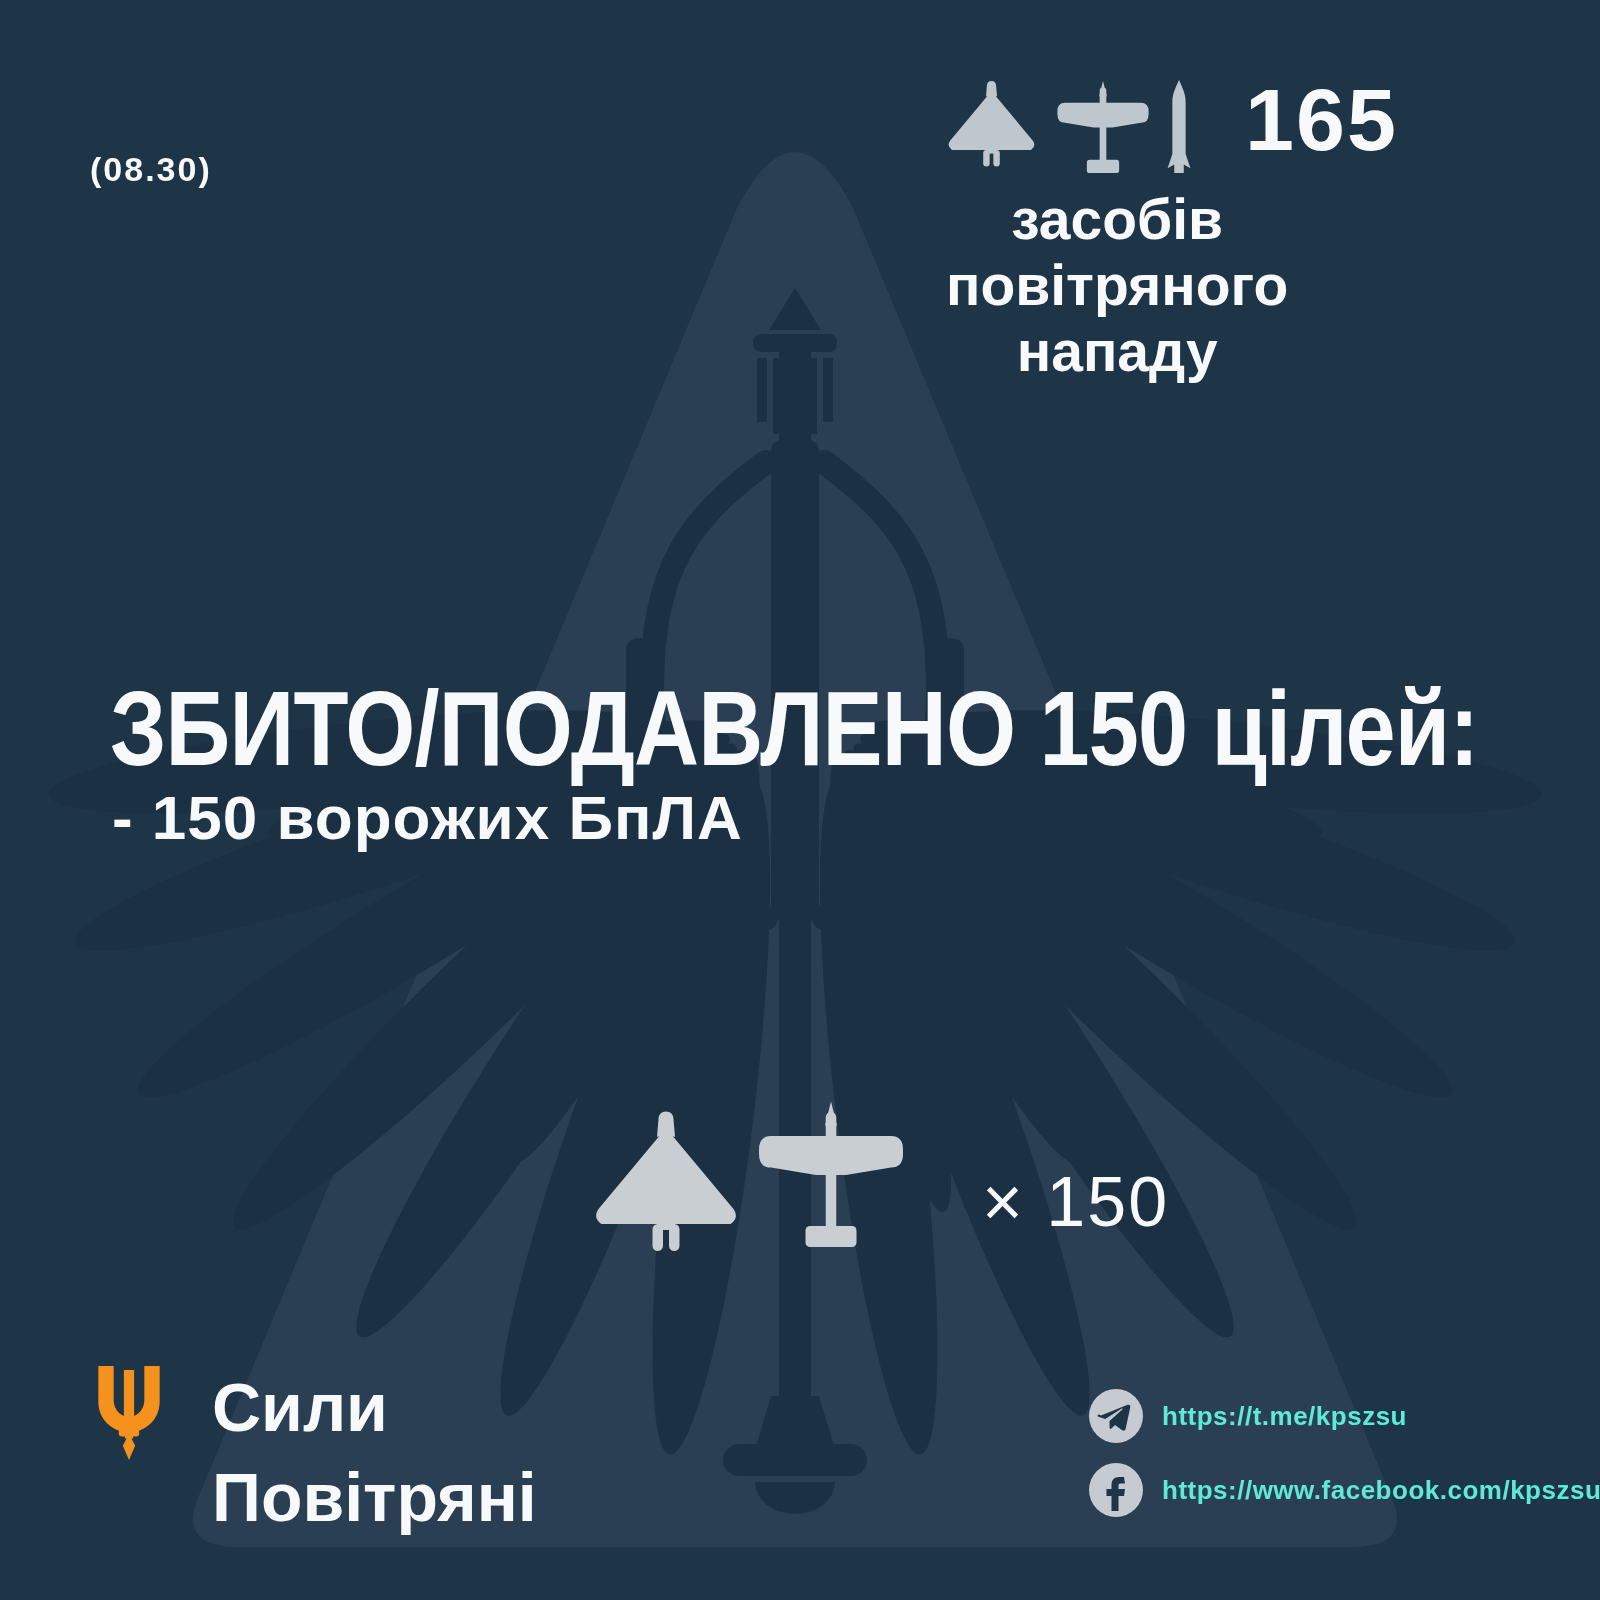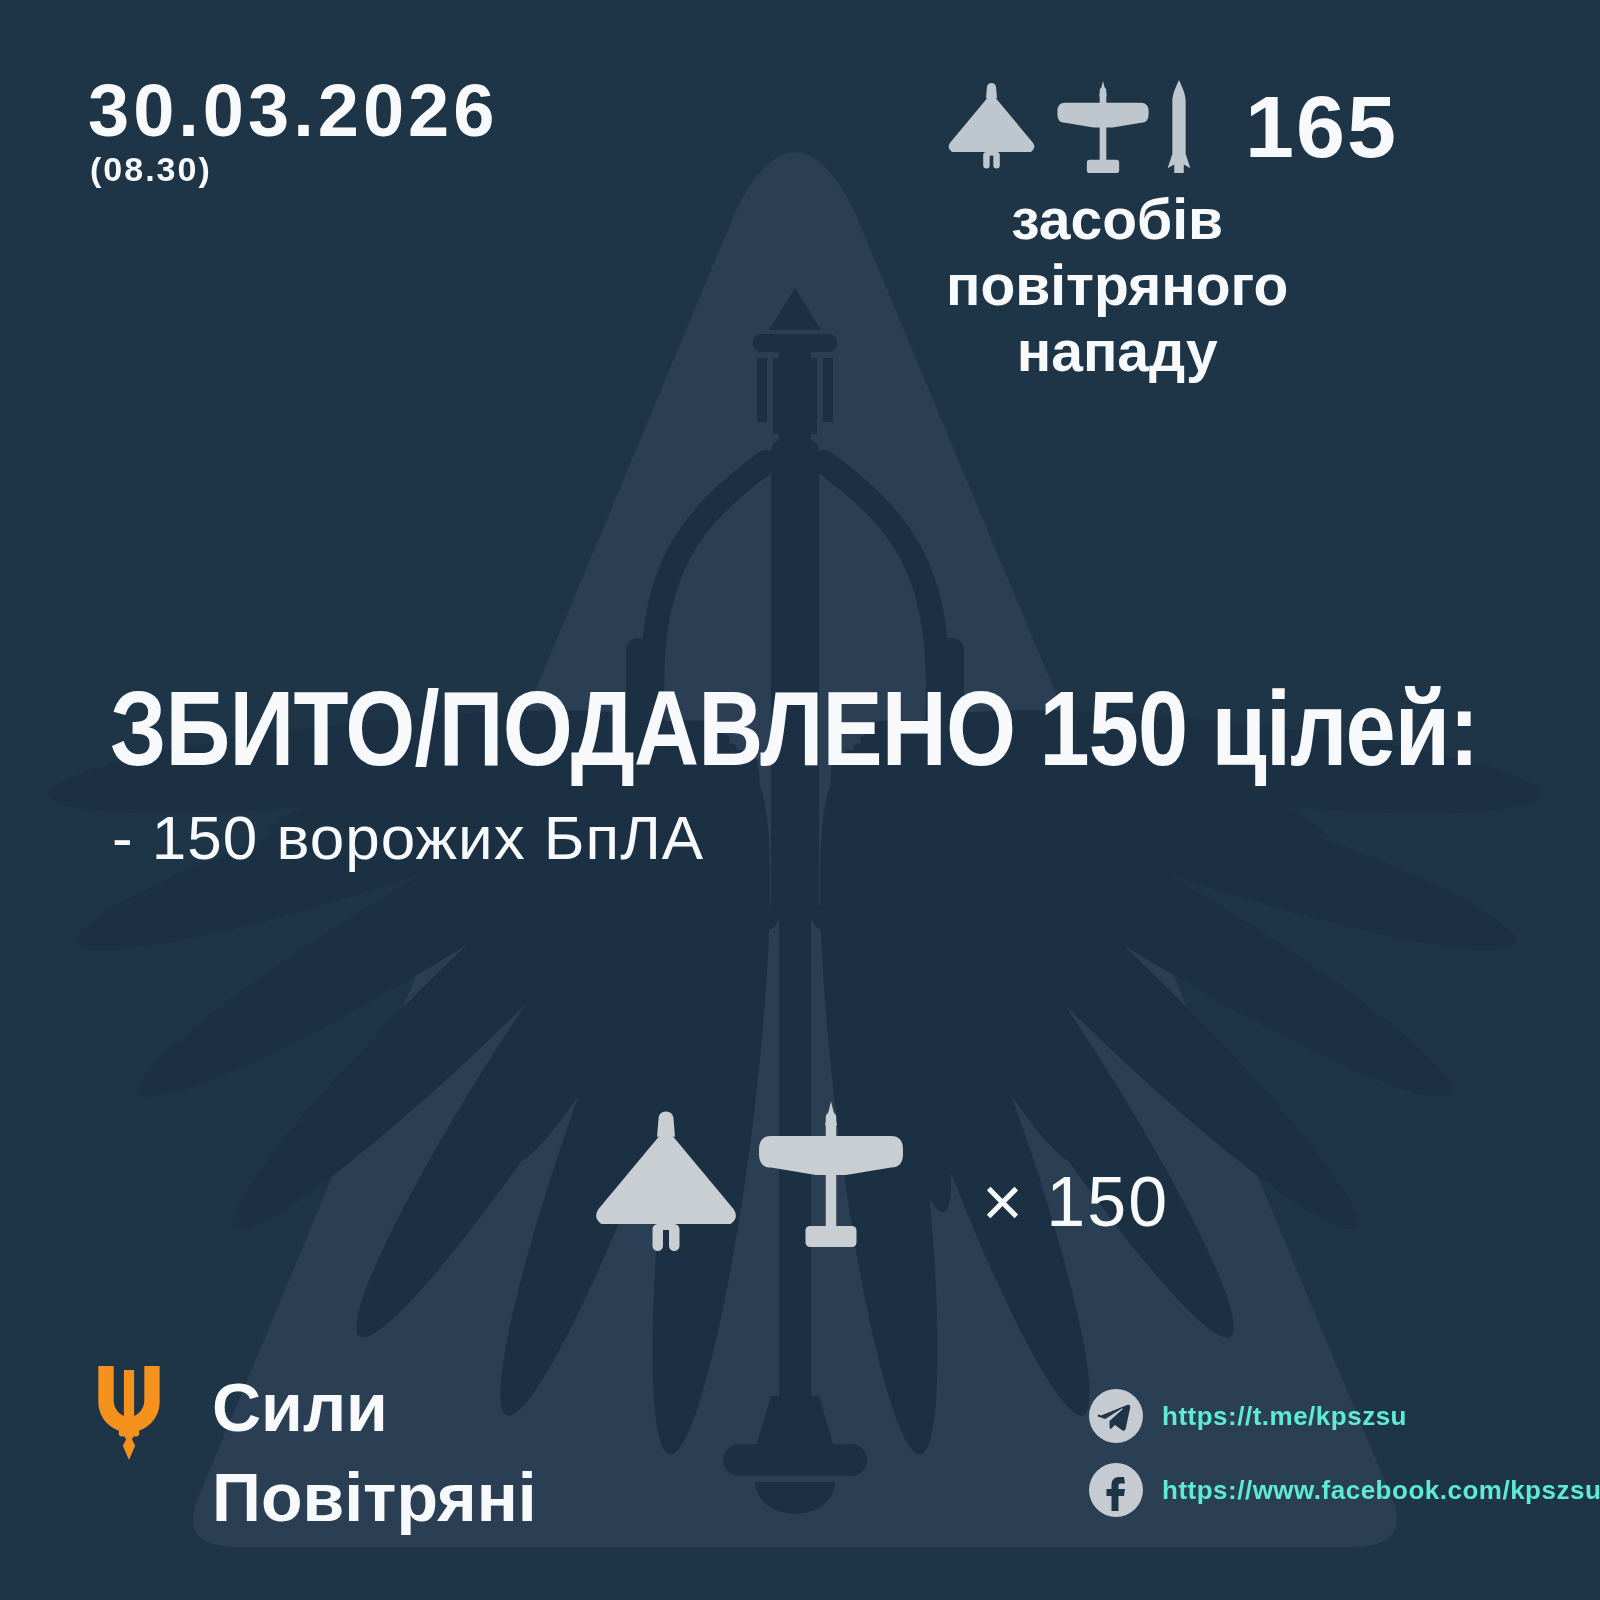--- a/index.html
+++ b/index.html
@@ -6,28 +6,28 @@
   #canvas{
     position:relative;width:1600px;height:1600px;overflow:hidden;
     background:#1e3447;
     font-family:"Liberation Sans","DejaVu Sans",sans-serif;
     color:#f7f9fa;
   }
   .abs{position:absolute;}
   #watermark{position:absolute;left:0;top:0;width:1600px;height:1600px;}
   .date{left:88px;top:68px;font-size:74px;font-weight:800;letter-spacing:4px;white-space:nowrap;}
   .time{left:90px;top:150px;font-size:34px;font-weight:800;letter-spacing:2px;}
-  .attack-row{left:944px;top:80px;display:flex;align-items:center;gap:14px;}
+  .attack-row{left:944px;top:80px;display:flex;align-items:flex-start;gap:14px;}
   .attack-count{font-size:88px;font-weight:800;line-height:0.92;margin-left:40px;letter-spacing:2px;}
   .attack-desc{left:946px;top:186px;font-size:57px;font-weight:700;line-height:66px;white-space:nowrap;text-align:center;}
   .attack-desc .line{display:block;}
   .approx-line{display:flex;align-items:center;gap:8px;}
   .headline{left:110px;top:668px;font-size:106px;font-weight:800;white-space:nowrap;}
   .headline .squeeze{display:inline-block;transform:scaleX(0.85);transform-origin:left center;letter-spacing:-1px;}
-  .detail{left:112px;top:802px;font-size:62px;font-weight:400;letter-spacing:1px;white-space:nowrap;}
+  .detail{left:112px;top:782px;font-size:62px;font-weight:700;letter-spacing:1px;white-space:nowrap;}
   .tally-mult{left:982px;top:1162px;font-size:70px;font-weight:400;letter-spacing:2px;}
   .brand-text{left:212px;top:1362px;font-size:68px;font-weight:700;line-height:90px;white-space:nowrap;}
   .social{left:1088px;top:1388px;display:flex;flex-direction:column;gap:18px;}
   .social-row{display:flex;align-items:center;gap:18px;}
   .social-url{font-size:26px;font-weight:700;color:#5eead4;letter-spacing:0.5px;white-space:nowrap;}
   .icon{display:block;}
 </style>
 </head>
 <body>
 
@@ -81,21 +81,20 @@
       <rect x="626" y="638" width="28" height="104" rx="12"></rect>
       <rect x="936" y="638" width="28" height="104" rx="12"></rect>
       <rect x="779" y="350" width="32" height="1060"></rect>
       <rect x="771" y="440" width="48" height="480" rx="10"></rect>
       <path d="M771,1396 h48 l16,54 h-80 Z"></path>
       <rect x="723" y="1444" width="144" height="32" rx="16"></rect>
       <path d="M755,1482 a40,32 0 0 0 80,0 Z"></path>
     </g>
   </svg>
 
-  <div class="abs date">30.03.2026</div>
   <div class="abs time">(08.30)</div>
 
   <div class="abs attack-row">
     <svg class="icon" width="95" height="92" viewBox="0 0 100 100" fill="#bfc7ce">
       <path d="M50,1 c3,0 5,2 5,5 l1,12 -6,-2 -6,2 1,-12 c0,-3 2,-5 5,-5 z"></path>
       <path d="M50,12 L95,66 q4,6 -2,10 L7,76 q-6,-4 -2,-10 Z"></path>
       <rect x="44" y="70" width="12" height="10"></rect>
       <rect x="41" y="76" width="7" height="18" rx="3.5"></rect>
       <rect x="52" y="76" width="7" height="18" rx="3.5"></rect>
     </svg>

